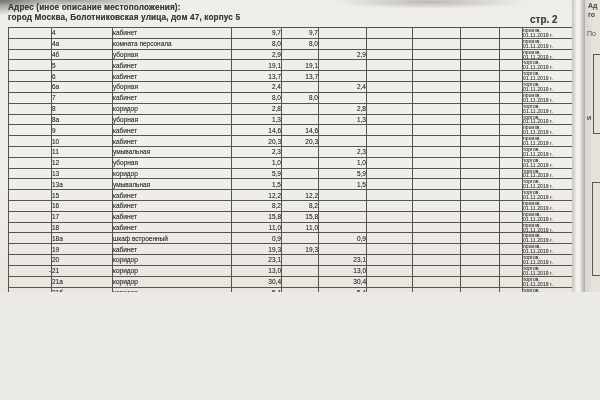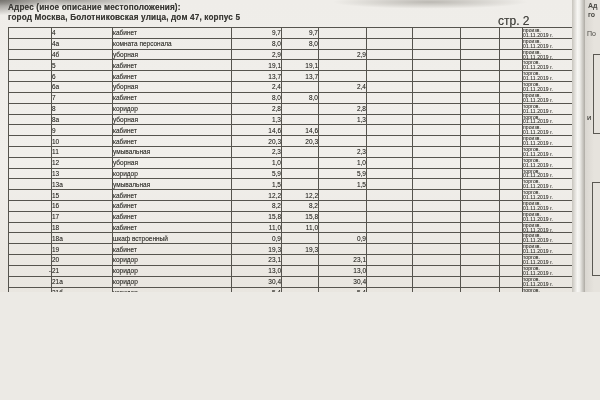--- a/index.html
+++ b/index.html
@@ -13,21 +13,21 @@
     background:
       radial-gradient(ellipse 85px 30px at -8px -6px, rgba(62,60,55,0.92), rgba(62,60,55,0) 72%),
       radial-gradient(ellipse 140px 10px at 70px 0px, rgba(95,92,86,0.55), rgba(95,92,86,0) 75%),
       radial-gradient(ellipse 130px 9px at 430px 2px, rgba(125,121,113,0.45), rgba(125,121,113,0) 75%),
       radial-gradient(ellipse 200px 10px at 120px 400px, rgba(105,102,95,0.55), rgba(105,102,95,0) 75%),
       radial-gradient(ellipse 120px 8px at 420px 401px, rgba(125,121,113,0.35), rgba(125,121,113,0) 75%),
       linear-gradient(180deg,#efede9 0%,#f1efeb 55%,#e9e6e0 100%);
     color:#383733;
   }
   .addr{position:absolute;left:8px;top:3px;font-size:8.2px;font-weight:bold;line-height:10px;letter-spacing:.15px;color:#3a3935;text-shadow:0 0 .4px rgba(40,40,36,.55);}
-  .pagenum{position:absolute;left:498px;top:14px;font-size:12px;color:#44433e;text-shadow:0 0 .4px rgba(40,40,36,.5);}
+  .pagenum{position:absolute;left:530px;top:14px;font-size:10px;color:#44433e;text-shadow:0 0 .4px rgba(40,40,36,.5);font-weight:bold;}
   table.expl{
     position:absolute;left:8px;top:27px;width:564px;
     border-collapse:collapse;table-layout:fixed;
   }
   table.expl td{
     border:1px solid #56544e;height:9.4px;padding:0;
     font-size:6.5px;line-height:7px;vertical-align:middle;
     color:#35342f;text-shadow:0 0 .35px rgba(45,44,40,.5);
     overflow:hidden;white-space:nowrap;
   }

